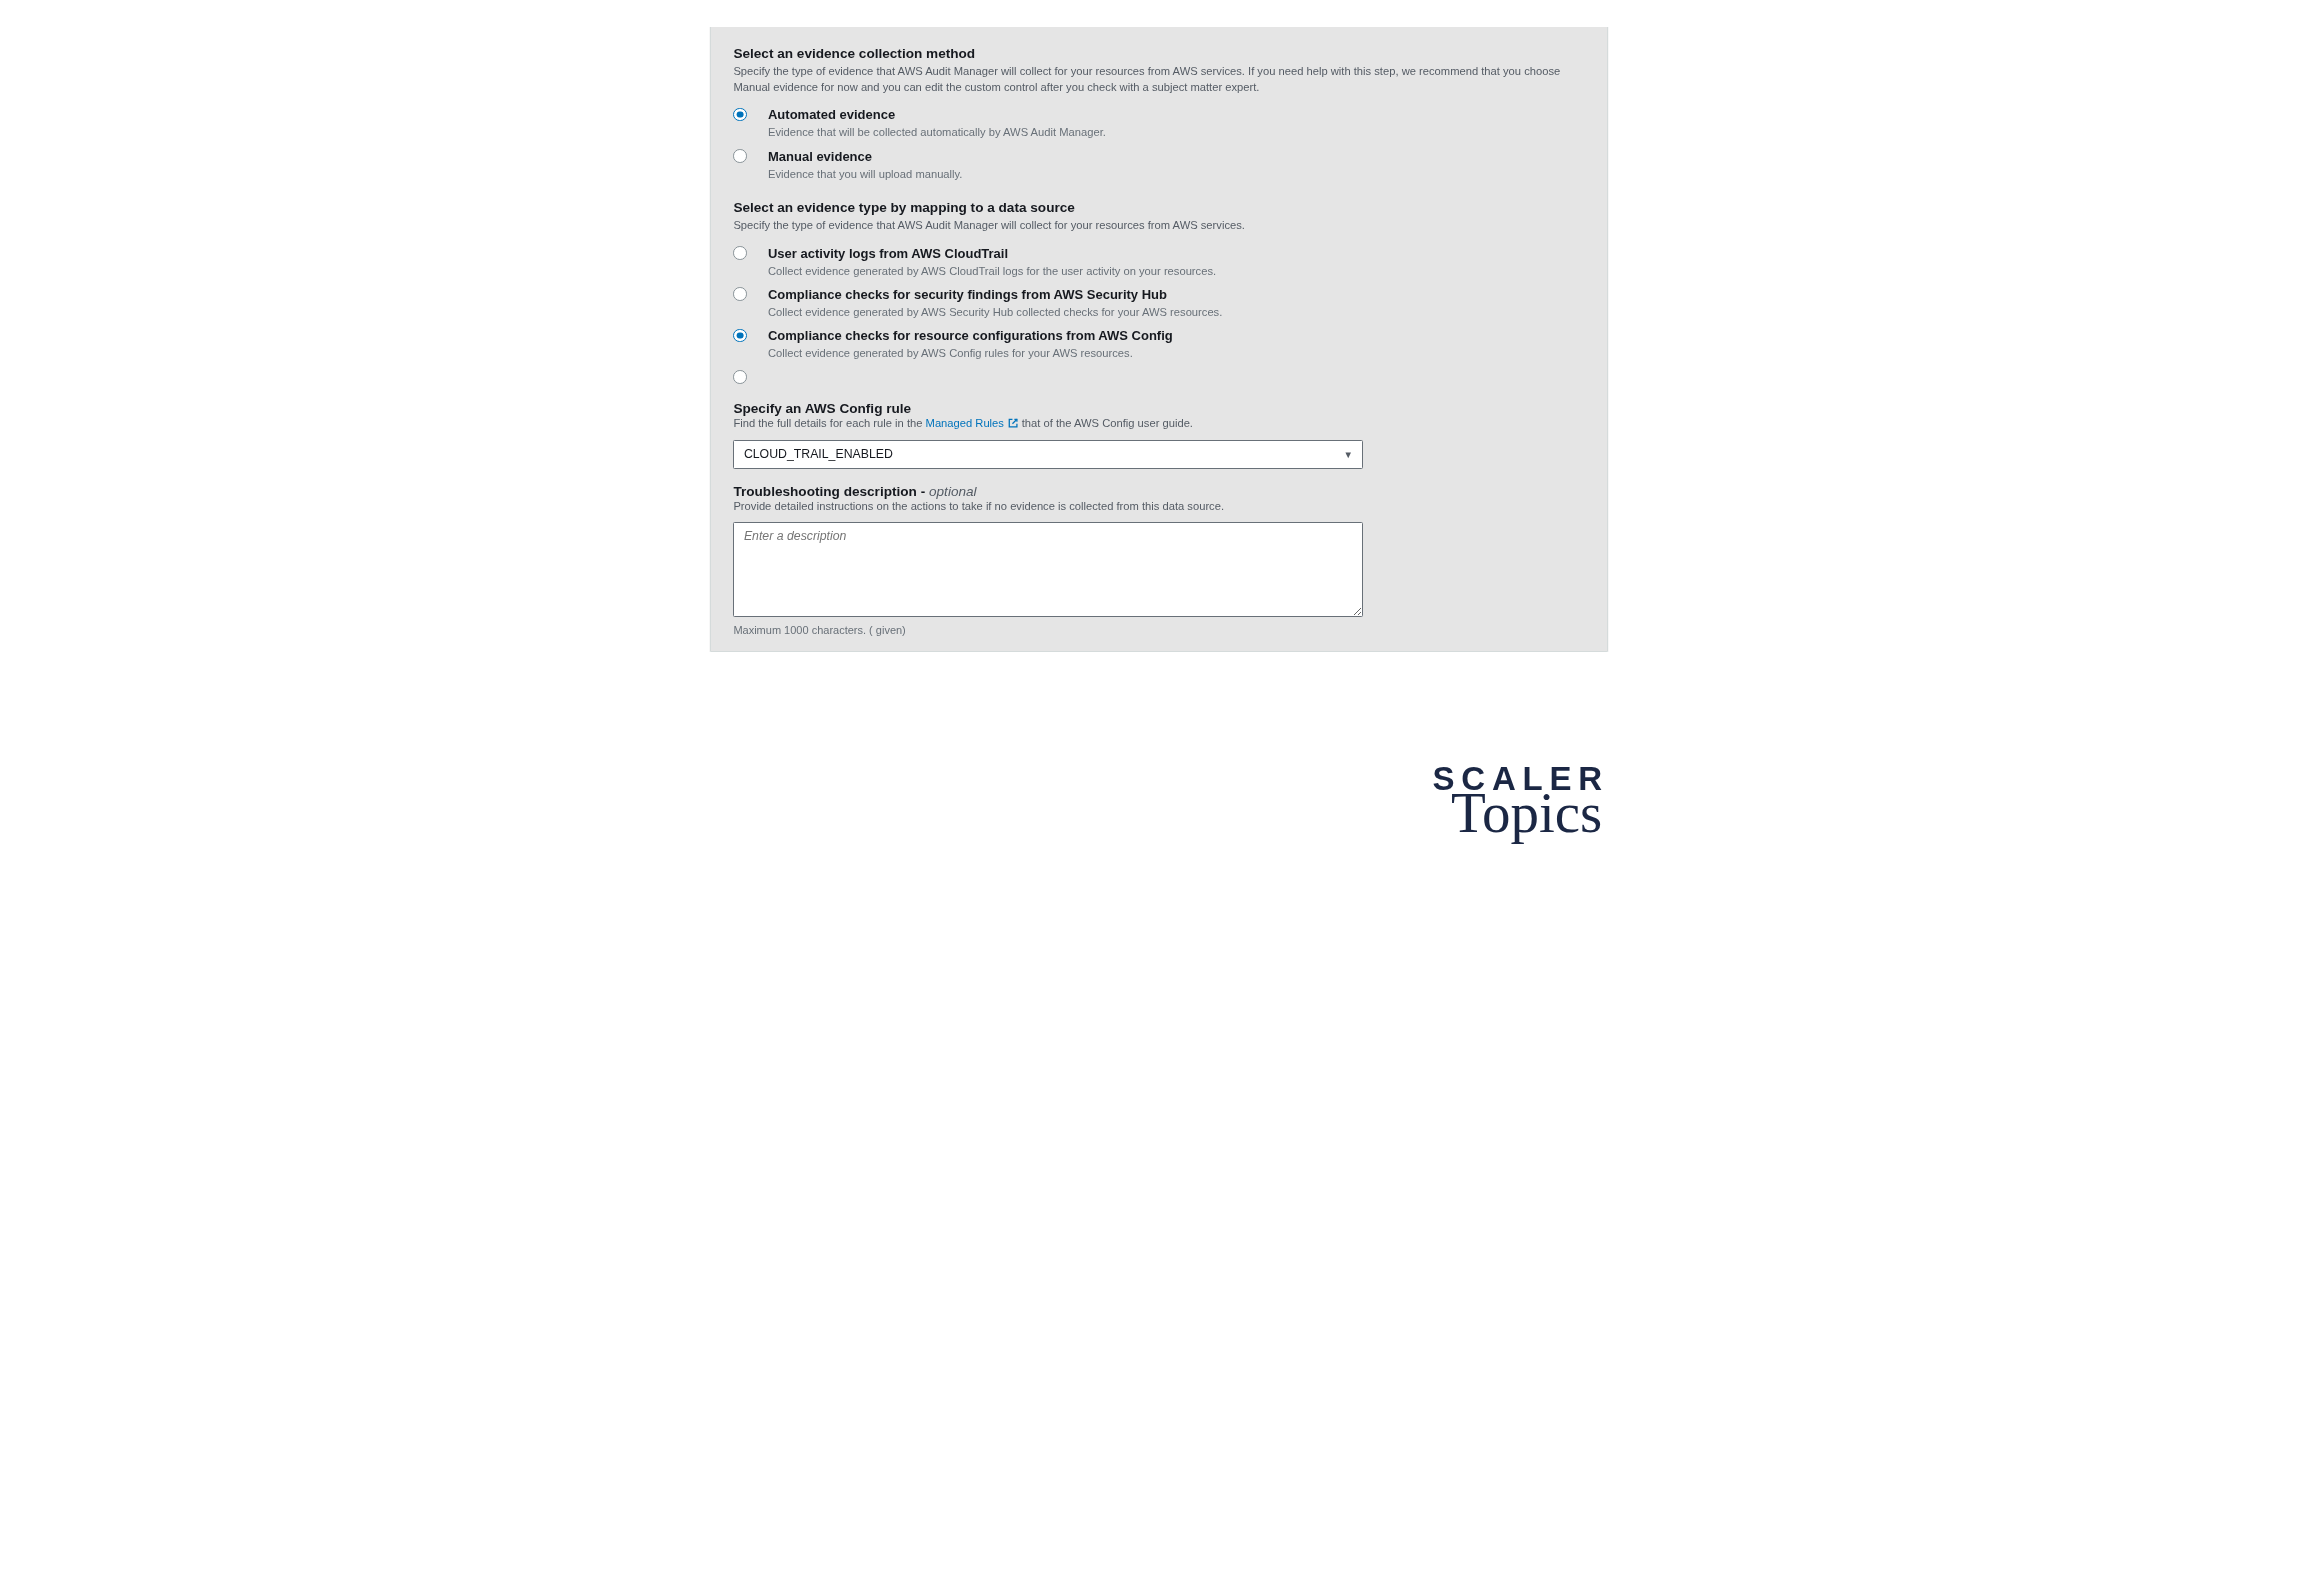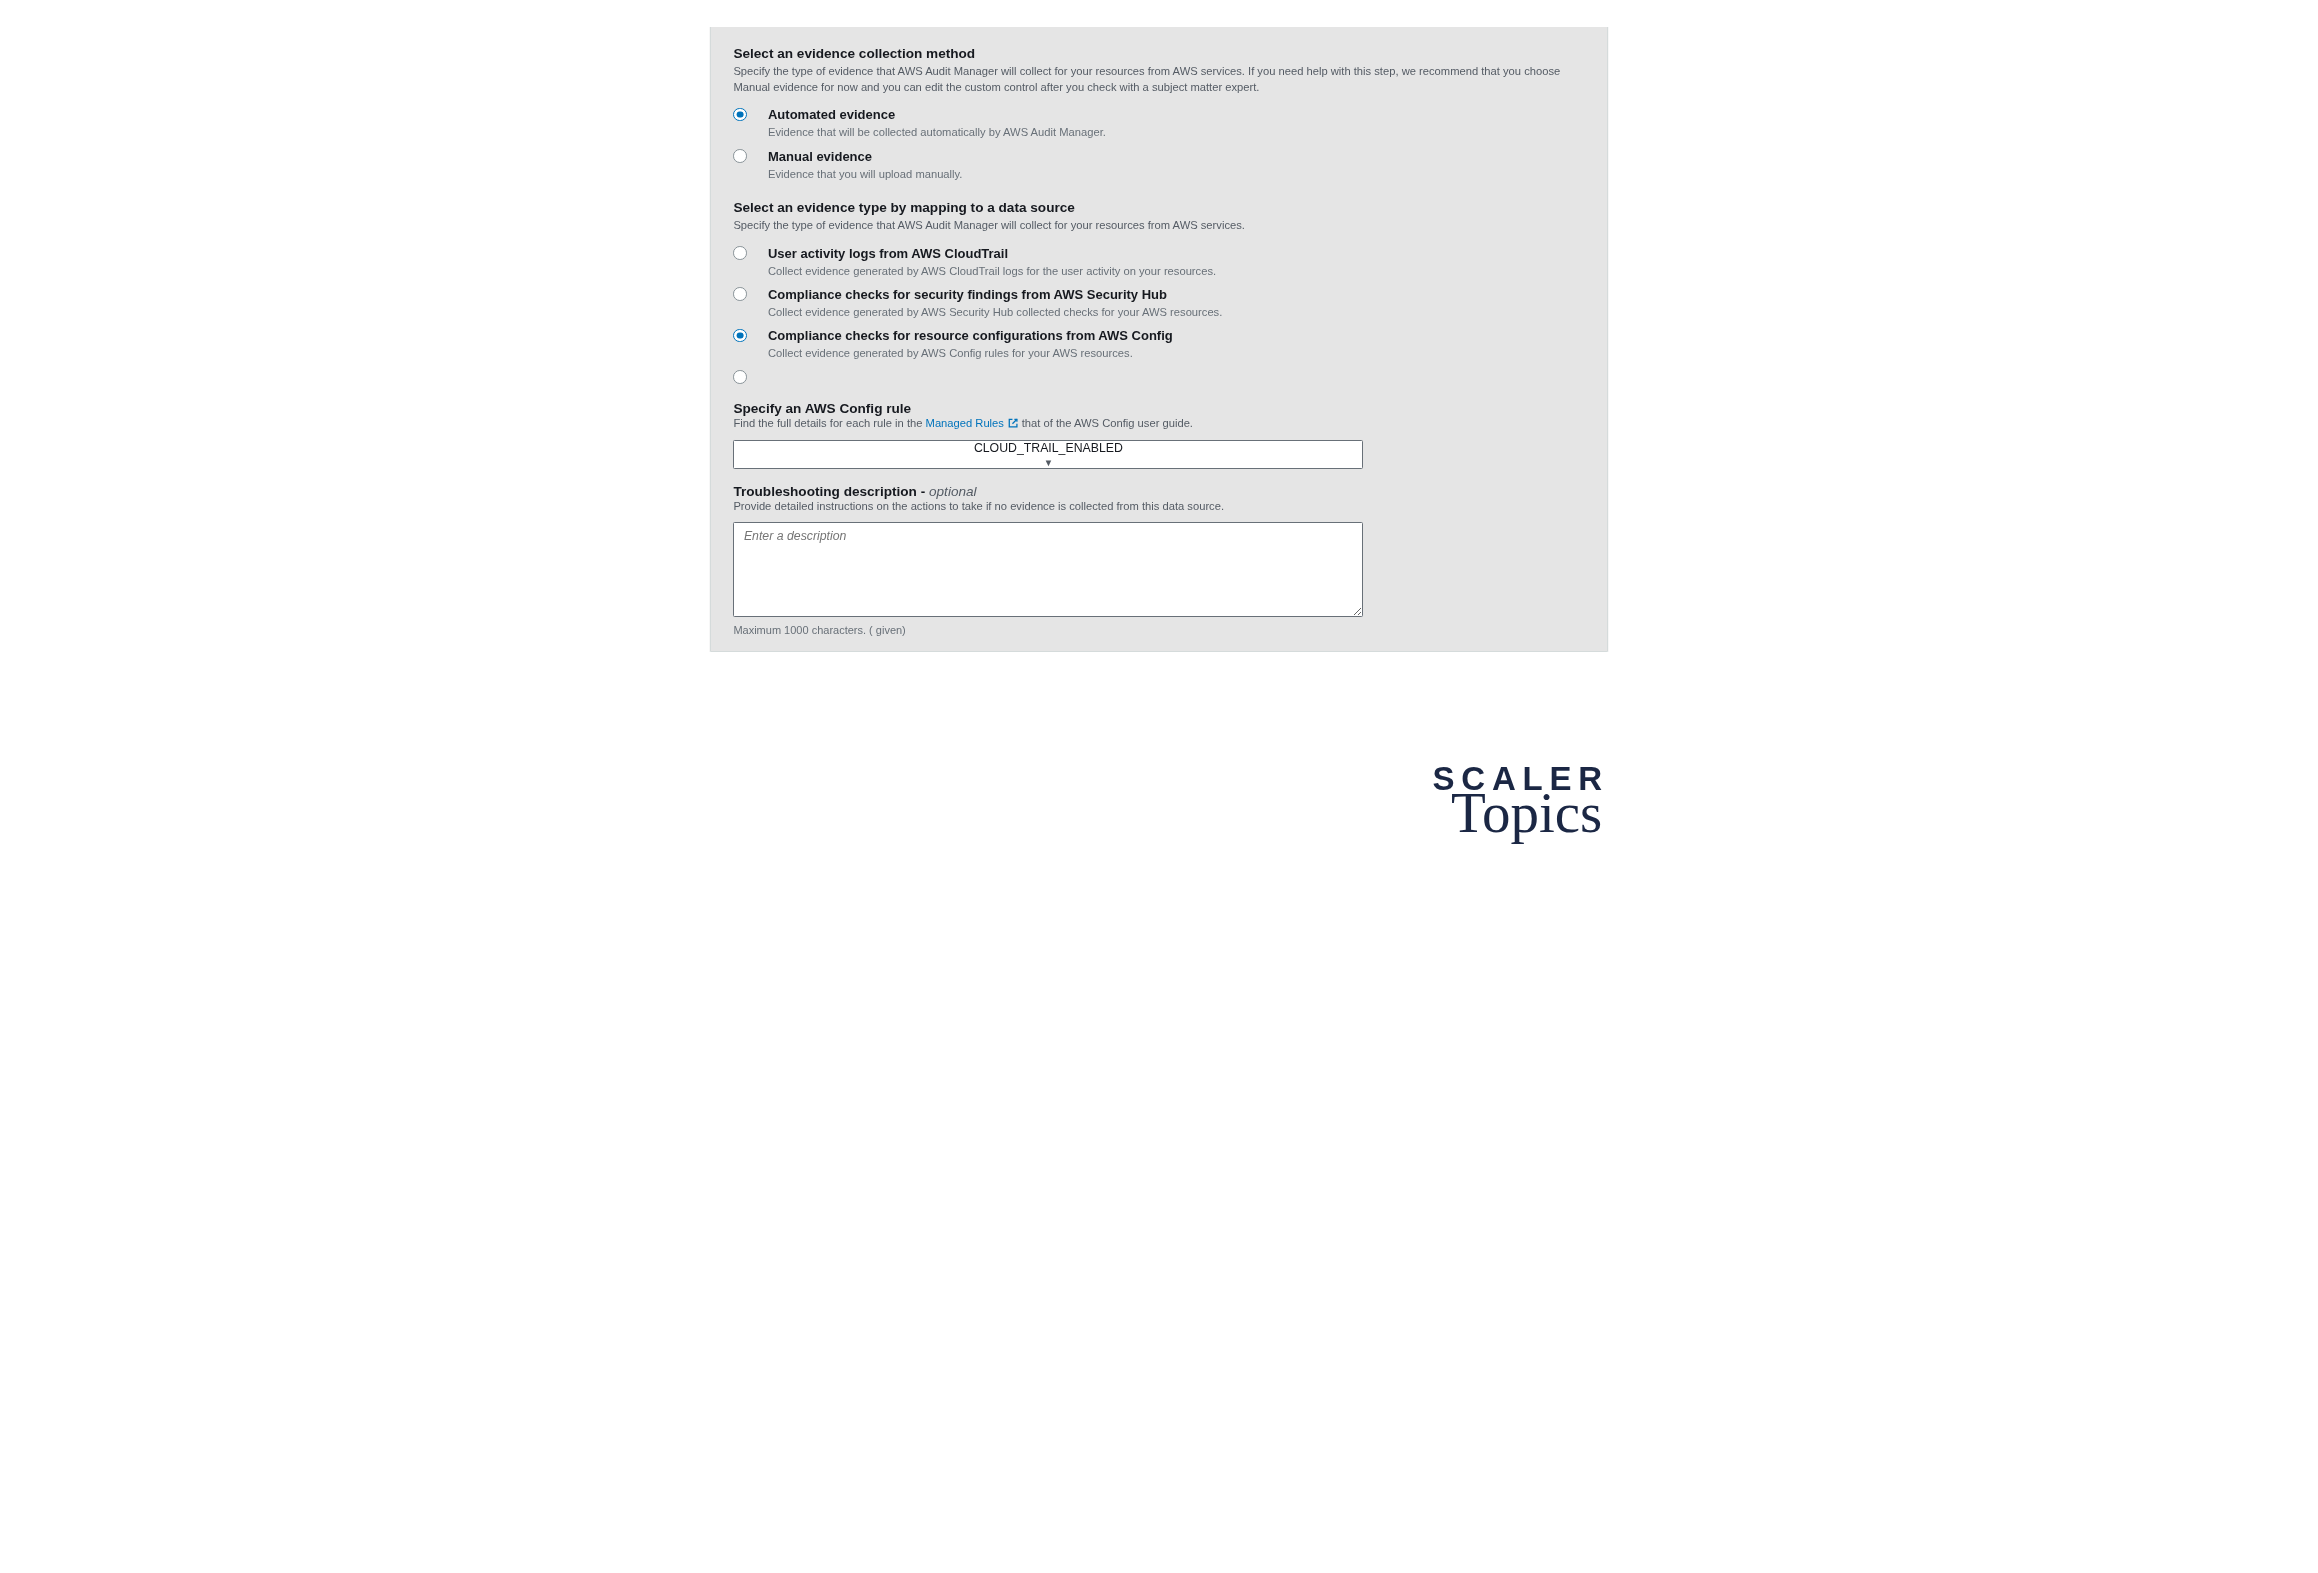--- a/index.html
+++ b/index.html
@@ -101,21 +101,20 @@
       border-radius: 1.4px;
       height: 29px;
       display: flex;
       align-items: center;
       justify-content: space-between;
       padding: 0 9.5px;
       font-size: 12.3px;
       color: #16191f;
       background: #fff;
       cursor: pointer;
-      flex-direction: column;
     }
     .select-box .caret { font-size: 9.5px; color: #545b64; }
     .troubleshoot-block { margin-top: 15px; }
     .field-title {
       font-size: 13.6px;
       font-weight: 700;
       color: #16191f;
     }
     .field-title .optional {
       font-style: italic;

